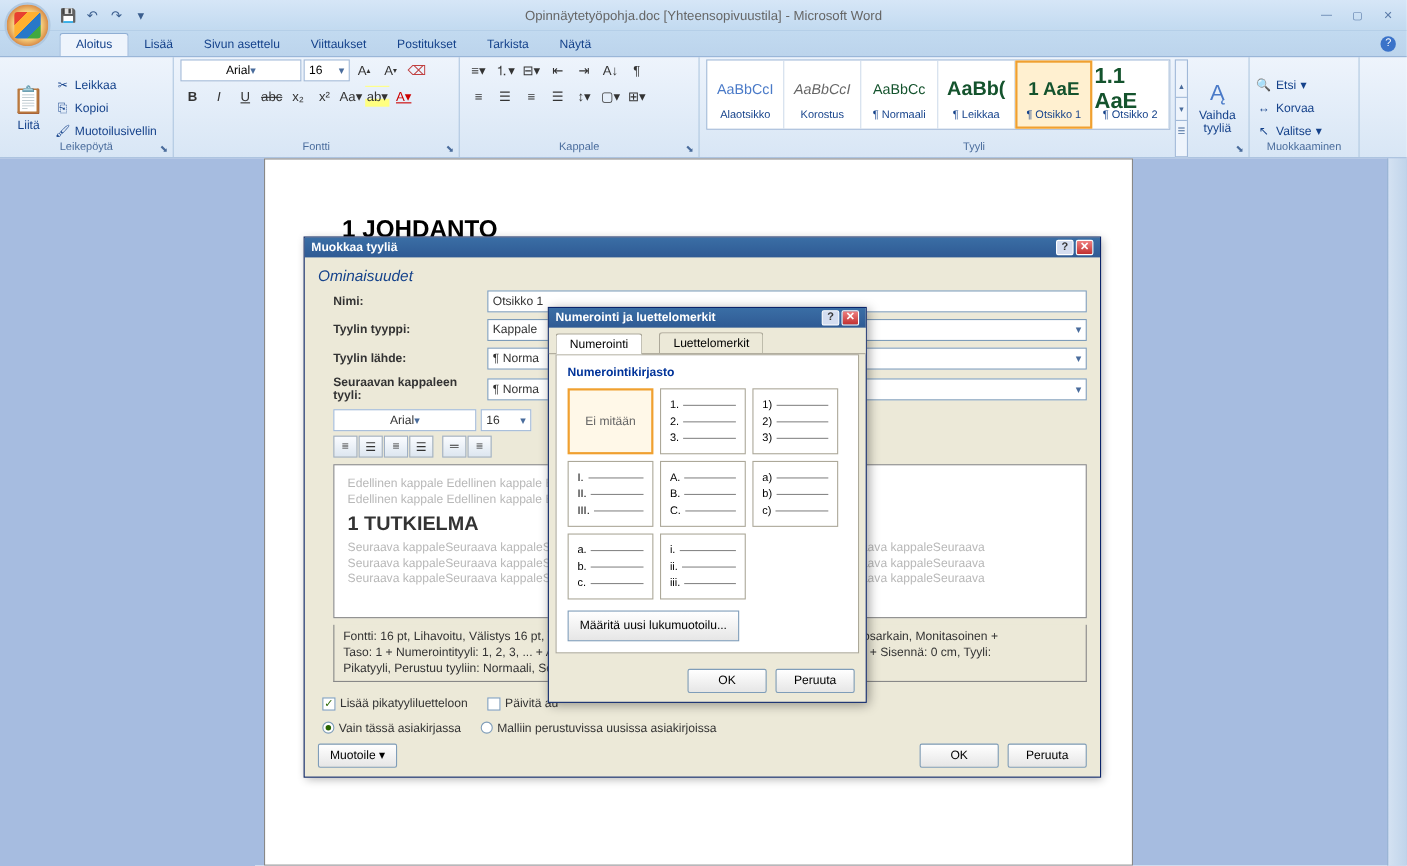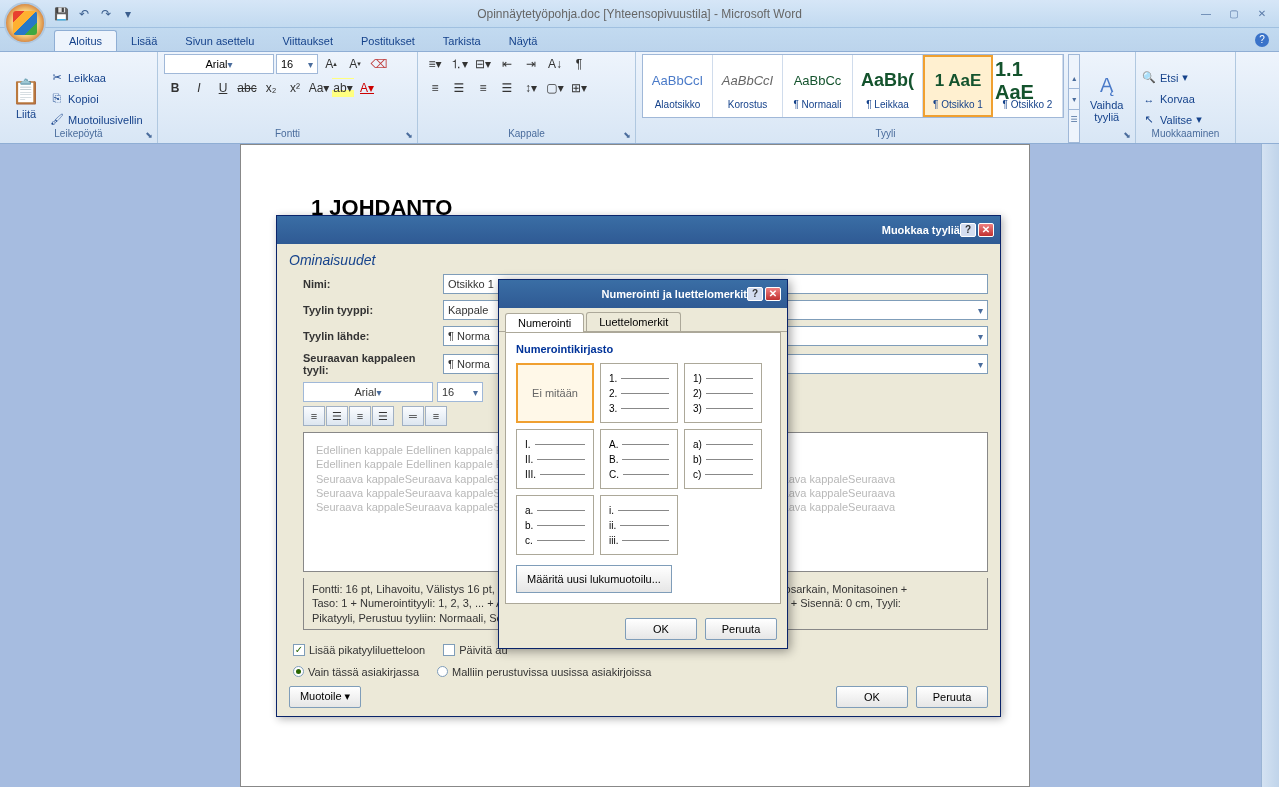--- a/index.html
+++ b/index.html
@@ -47,21 +47,21 @@
 .style-preview { font-size: 13px; color: #14532d; height: 36px; display: flex; align-items: center; }
 
 
 .doc-area { position: absolute; top: 144px; bottom: 0; left: 0; right: 0; background: #a6bce0; }
 .page { position: absolute; left: 240px; top: 0; width: 790px; height: 100%; background: white; border: 1px solid #888; padding: 50px 70px; }
 .doc-heading { font-size: 22px; font-weight: bold; font-family: Arial; }
 .vscroll { position: absolute; right: 0; top: 0; width: 18px; height: 100%; background: linear-gradient(to right, #d4e2f2, #c0d4ea); border-left: 1px solid #9ab4d4; }
 
 
 .dialog { position: absolute; background: #ece9d8; border: 1px solid #0a246a; box-shadow: 2px 2px 8px rgba(0,0,0,0.3); }
-.dlg-title { height: 28px; background: linear-gradient(to bottom, #3a6ea5, #2f5a94); color: white; font-size: 11px; font-weight: bold; display: flex; align-items: center; padding: 0 6px; justify-content: flex-end; }
+.dlg-title { height: 18px; background: linear-gradient(to bottom, #3a6ea5, #2f5a94); color: white; font-size: 11px; font-weight: bold; display: flex; align-items: center; padding: 0 6px; justify-content: space-between; }
 .dlg-title-btns { display: flex; gap: 2px; }
 .dlg-help { width: 16px; height: 14px; background: #d4ddf0; border: 1px solid #fff; font-size: 10px; color: #333; text-align: center; line-height: 12px; border-radius: 2px; }
 .dlg-close { width: 16px; height: 14px; background: linear-gradient(to bottom, #f08080, #c03030); border: 1px solid #fff; color: white; font-size: 10px; text-align: center; line-height: 12px; border-radius: 2px; font-weight: bold; }
 .dlg-body { padding: 8px 12px; font-size: 11px; color: #333; }
 .fieldset-label { color: #15428b; font-size: 14px; margin-bottom: 6px; font-style: italic; }
 .form-row { display: flex; align-items: center; margin-bottom: 6px; }
 .form-label { width: 140px; font-weight: bold; }
 .form-input { flex: 1; height: 20px; border: 1px solid #7f9db9; background: white; padding: 0 4px; font-size: 11px; display: flex; align-items: center; justify-content: space-between; }
 .dropdown-arrow { color: #4a6c9c; font-size: 10px; }
 
@@ -70,21 +70,21 @@
 .para-main { font-weight: bold; font-size: 18px; font-family: Arial; margin: 4px 0; }
 
 .desc-box { border: 1px solid #888; border-top: none; padding: 4px 8px; font-size: 11px; line-height: 1.3; background: #ece9d8; }
 .dlg-check { display: flex; align-items: center; gap: 4px; font-size: 11px; margin: 6px 0; }
 .dlg-radio { display: flex; align-items: flex-start; gap: 4px; font-size: 11px; }
 .dlg-footer { display: flex; justify-content: space-between; align-items: center; margin-top: 8px; }
 .dlg-btn { min-width: 72px; height: 22px; border: 1px solid #7f9db9; background: linear-gradient(to bottom, #fff, #e6e6e6); font-size: 11px; border-radius: 2px; }
 
 
 .num-dlg { position: absolute; background: #ece9d8; border: 1px solid #0a246a; box-shadow: 2px 2px 10px rgba(0,0,0,0.4); z-index: 100; }
-.tabs-row { display: flex; background: #ece9d8; border-bottom: 1px solid #aca899; padding: 4px 6px 0 6px; gap: 2px; }
+.tabs-row { display: flex; background: #ece9d8; border-bottom: 1px solid #aca899; padding: 4px 6px 0 6px; gap: 15px; }
 .dlg-tab { padding: 3px 12px; font-size: 11px; border: 1px solid #aca899; border-bottom: none; border-top-left-radius: 3px; border-top-right-radius: 3px; background: #ece9d8; }
 .dlg-tab.active { background: #fff; position: relative; top: 1px; }
 .tab-panel { background: white; border: 1px solid #aca899; margin: 0 6px 6px 6px; padding: 10px; }
 .panel-title { font-size: 11px; font-weight: bold; color: #003399; margin-bottom: 8px; }
 .num-grid { display: grid; grid-template-columns: repeat(3, 78px); gap: 6px; }
 .num-cell { height: 60px; border: 1px solid #aca899; background: white; display: flex; flex-direction: column; justify-content: center; align-items: flex-start; padding: 4px 8px; font-size: 11px; cursor: pointer; }
 .num-cell.selected { border: 2px solid #f0a030; background: #fff8e8; align-items: center; color: #666; }
 .num-line { display: flex; align-items: center; gap: 4px; width: 100%; font-size: 10px; line-height: 1.5; }
 .num-line::after { content: ""; flex: 1; height: 1px; background: #888; }
 .define-btn { margin-top: 10px; height: 28px; border: 1px solid #7f9db9; background: linear-gradient(to bottom, #fff, #e6e6e6); font-size: 11px; padding: 0 10px; }
@@ -332,20 +332,21 @@
         <div class="tiny-btn">☰</div>
         <div class="tiny-btn">≡</div>
         <div class="tiny-btn">☰</div>
         <div class="tiny-sep"></div>
         <div class="tiny-btn">═</div>
         <div class="tiny-btn">≡</div>
       </div>
       <div class="preview-box">
         <div class="para-gray">Edellinen kappale Edellinen kappale Edellinen kappale Edellinen kappale</div>
         <div class="para-gray">Edellinen kappale Edellinen kappale Edellinen kappale Edellinen kappale</div>
+        <div class="para-main">1  TUTKIELMA</div>
         <div class="para-gray">Seuraava kappaleSeuraava kappaleSeuraava kappaleSeuraava kappaleSeuraava kappaleSeuraava kappaleSeuraava</div>
         <div class="para-gray">Seuraava kappaleSeuraava kappaleSeuraava kappaleSeuraava kappaleSeuraava kappaleSeuraava kappaleSeuraava</div>
         <div class="para-gray">Seuraava kappaleSeuraava kappaleSeuraava kappaleSeuraava kappaleSeuraava kappaleSeuraava kappaleSeuraava</div>
       </div>
       <div class="desc-box">
         <div>Fontti: 16 pt, Lihavoitu, Välistys 16 pt, Välike edelle: 12 pt, Rivitys: 1,5, Sarkaimet: 0,7 cm, Luettelosarkain, Monitasoinen +</div>
         <div>Taso: 1 + Numerointityyli: 1, 2, 3, ... + Aloitusnumero: 1 + Tasaus: Vasen + Tasauskohteen: 0,7 cm + Sisennä: 0 cm, Tyyli:</div>
         <div>Pikatyyli, Perustuu tyyliin: Normaali, Seuraavan kappaleen tyyli: Normaali</div>
       </div>
     </div>

